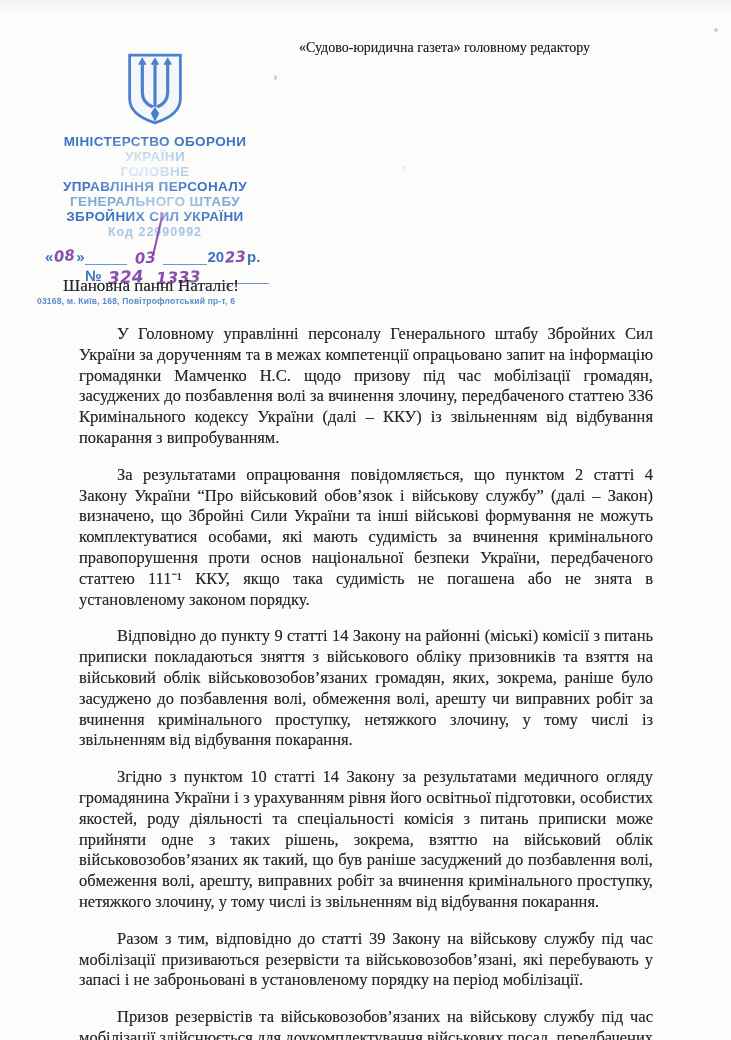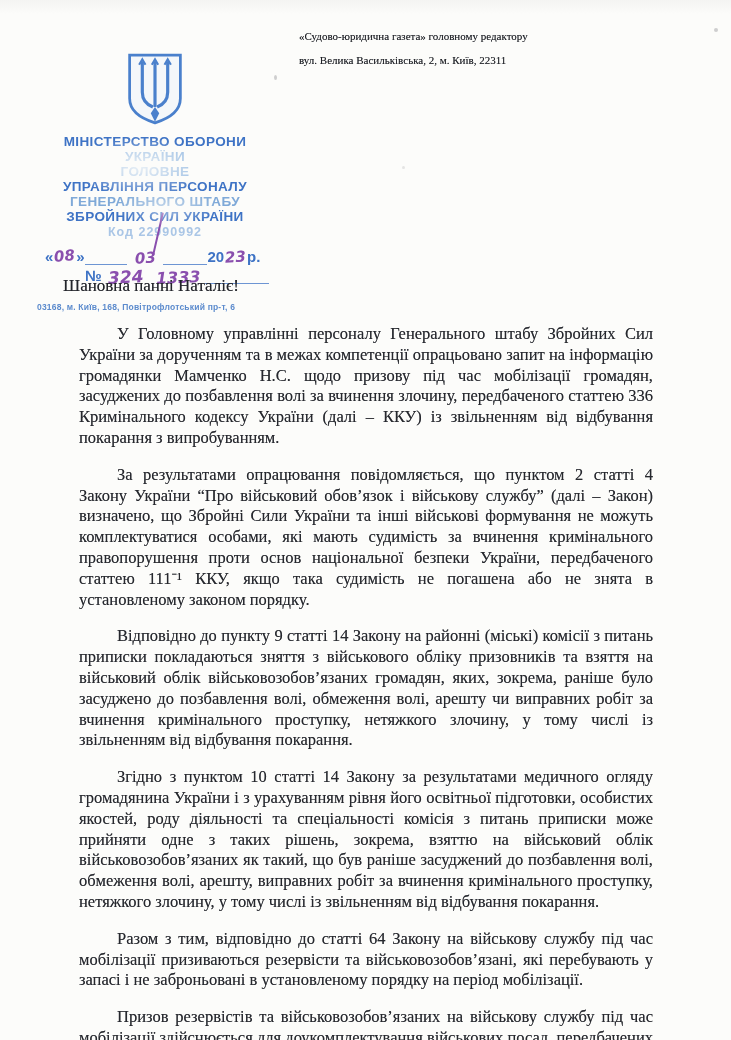--- a/index.html
+++ b/index.html
@@ -10,22 +10,22 @@
     overflow:hidden;
   }
   .page{
     position:relative;
     width:731px;height:1040px;
     background:linear-gradient(180deg,#f4f4f2 0px,#fcfcfa 14px,#fcfcfa 100%);
     color:#23252b;
   }
   
   .recipient{
-    position:absolute;left:299px;top:24px;width:410px;
-    font-size:11px;line-height:24px;color:#1f2127;
+    position:absolute;left:299px;top:36px;width:410px;
+    font-size:14px;line-height:24px;color:#1f2127;
     text-shadow:0 0 .4px rgba(30,32,40,.55);
   }
   
   .stamp{
     position:absolute;left:33px;top:52px;width:244px;height:222px;
     text-align:center;
     font-family:"Liberation Sans", sans-serif;
   }
   .shield{width:70px;margin:0 auto 4px auto;}
   .org{
@@ -59,21 +59,21 @@
   .u3{flex:1 0 28px;margin-right:8px;}
   .hw.month{margin:0 2px -2px 8px;}
   .hw.yr{margin:0 1px -1px 1px;}
   .hw.num{font-size:17px;margin:0 3px -3px 6px;transform:rotate(-3deg);}
   .hw.num2{font-size:16px;margin:0 4px -3px 10px;transform:rotate(-2deg);}
   .slash{
     position:absolute;left:124px;top:160px;width:2.2px;height:44px;
     background:#8a4fae;transform:rotate(13deg);border-radius:2px;
   }
   .stamp-addr{
-    margin-top:18px;font-size:8.5px;font-weight:bold;
+    margin-top:12px;font-size:8.5px;font-weight:bold;
     color:#5c8bcd;letter-spacing:.2px;text-align:left;padding-left:4px;
   }
   .stamp-fade{
     position:absolute;inset:0;pointer-events:none;
     background:
       radial-gradient(ellipse 95px 44px at 44% 52%, rgba(252,252,250,.78), rgba(252,252,250,0) 70%),
       radial-gradient(ellipse 70px 26px at 55% 70%, rgba(252,252,250,.55), rgba(252,252,250,0) 75%);
   }
   
   .salutation{
@@ -94,21 +94,20 @@
   .speck.s2{left:714px;top:28px;width:4px;height:4px;}
   .speck.s3{left:402px;top:166px;width:3px;height:3px;opacity:.5;}
 </style>
 </head>
 <body>
 
 <div class="page">
 
   <div class="recipient">
     <div>«Судово-юридична газета» головному редактору</div>
-    <div>вул. Велика Васильківська, 2, м. Київ, 22311</div>
   </div>
 
   <div class="stamp">
     <div class="shield">
       <svg width="70" height="74" viewBox="0 0 64 70" fill="none" xmlns="http://www.w3.org/2000/svg">
         <path d="M8 3 H56 V44 C56 56 45 63 32 67 C19 63 8 56 8 44 Z" stroke="#4a80cc" stroke-width="2.6" fill="rgba(210,228,248,0.18)"></path>
         <path d="M32 9 V52" stroke="#4a80cc" stroke-width="3"></path>
         <path d="M29 12 L32 7 L35 12" stroke="#4a80cc" stroke-width="2" fill="none"></path>
         <path d="M20 9 V38 C20 46 25 50 30 52" stroke="#4a80cc" stroke-width="3" fill="none"></path>
         <path d="M17 12 L20 7 L23 12" stroke="#4a80cc" stroke-width="2" fill="none"></path>
@@ -151,20 +150,20 @@
     <div class="stamp-fade"></div>
   </div>
 
   <div class="salutation">Шановна панні Наталіє!</div>
 
   <div class="body-text">
     <p>У Головному управлінні персоналу Генерального штабу Збройних Сил України за дорученням та в межах компетенції опрацьовано запит на інформацію громадянки Мамченко Н.С. щодо призову під час мобілізації громадян, засуджених до позбавлення волі за вчинення злочину, передбаченого статтею 336 Кримінального кодексу України (далі – ККУ) із звільненням від відбування покарання з випробуванням.</p>
     <p>За результатами опрацювання повідомляється, що пунктом 2 статті 4 Закону України “Про військовий обов’язок і військову службу” (далі – Закон) визначено, що Збройні Сили України та інші військові формування не можуть комплектуватися особами, які мають судимість за вчинення кримінального правопорушення проти основ національної безпеки України, передбаченого статтею 111⁻¹ ККУ, якщо така судимість не погашена або не знята в установленому законом порядку.</p>
     <p>Відповідно до пункту 9 статті 14 Закону на районні (міські) комісії з питань приписки покладаються зняття з військового обліку призовників та взяття на військовий облік військовозобов’язаних громадян, яких, зокрема, раніше було засуджено до позбавлення волі, обмеження волі, арешту чи виправних робіт за вчинення кримінального проступку, нетяжкого злочину, у тому числі із звільненням від відбування покарання.</p>
     <p>Згідно з пунктом 10 статті 14 Закону за результатами медичного огляду громадянина України і з урахуванням рівня його освітньої підготовки, особистих якостей, роду діяльності та спеціальності комісія з питань приписки може прийняти одне з таких рішень, зокрема, взяттю на військовий облік військовозобов’язаних як такий, що був раніше засуджений до позбавлення волі, обмеження волі, арешту, виправних робіт за вчинення кримінального проступку, нетяжкого злочину, у тому числі із звільненням від відбування покарання.</p>
-    <p>Разом з тим, відповідно до статті 64 Закону на військову службу під час мобілізації призиваються резервісти та військовозобов’язані, які перебувають у запасі і не заброньовані в установленому порядку на період мобілізації.</p>
+    <p>Разом з тим, відповідно до статті 39 Закону на військову службу під час мобілізації призиваються резервісти та військовозобов’язані, які перебувають у запасі і не заброньовані в установленому порядку на період мобілізації.</p>
     <p>Призов резервістів та військовозобов’язаних на військову службу під час мобілізації здійснюється для доукомплектування військових посад, передбачених штатами воєнного часу, у терміни, визначені мобілізаційними планами Збройних Сил України та інших військових формувань.</p>
   </div>
 
   <div class="speck s1"></div>
   <div class="speck s2"></div>
   <div class="speck s3"></div>
 </div>
 
 </body></html>

